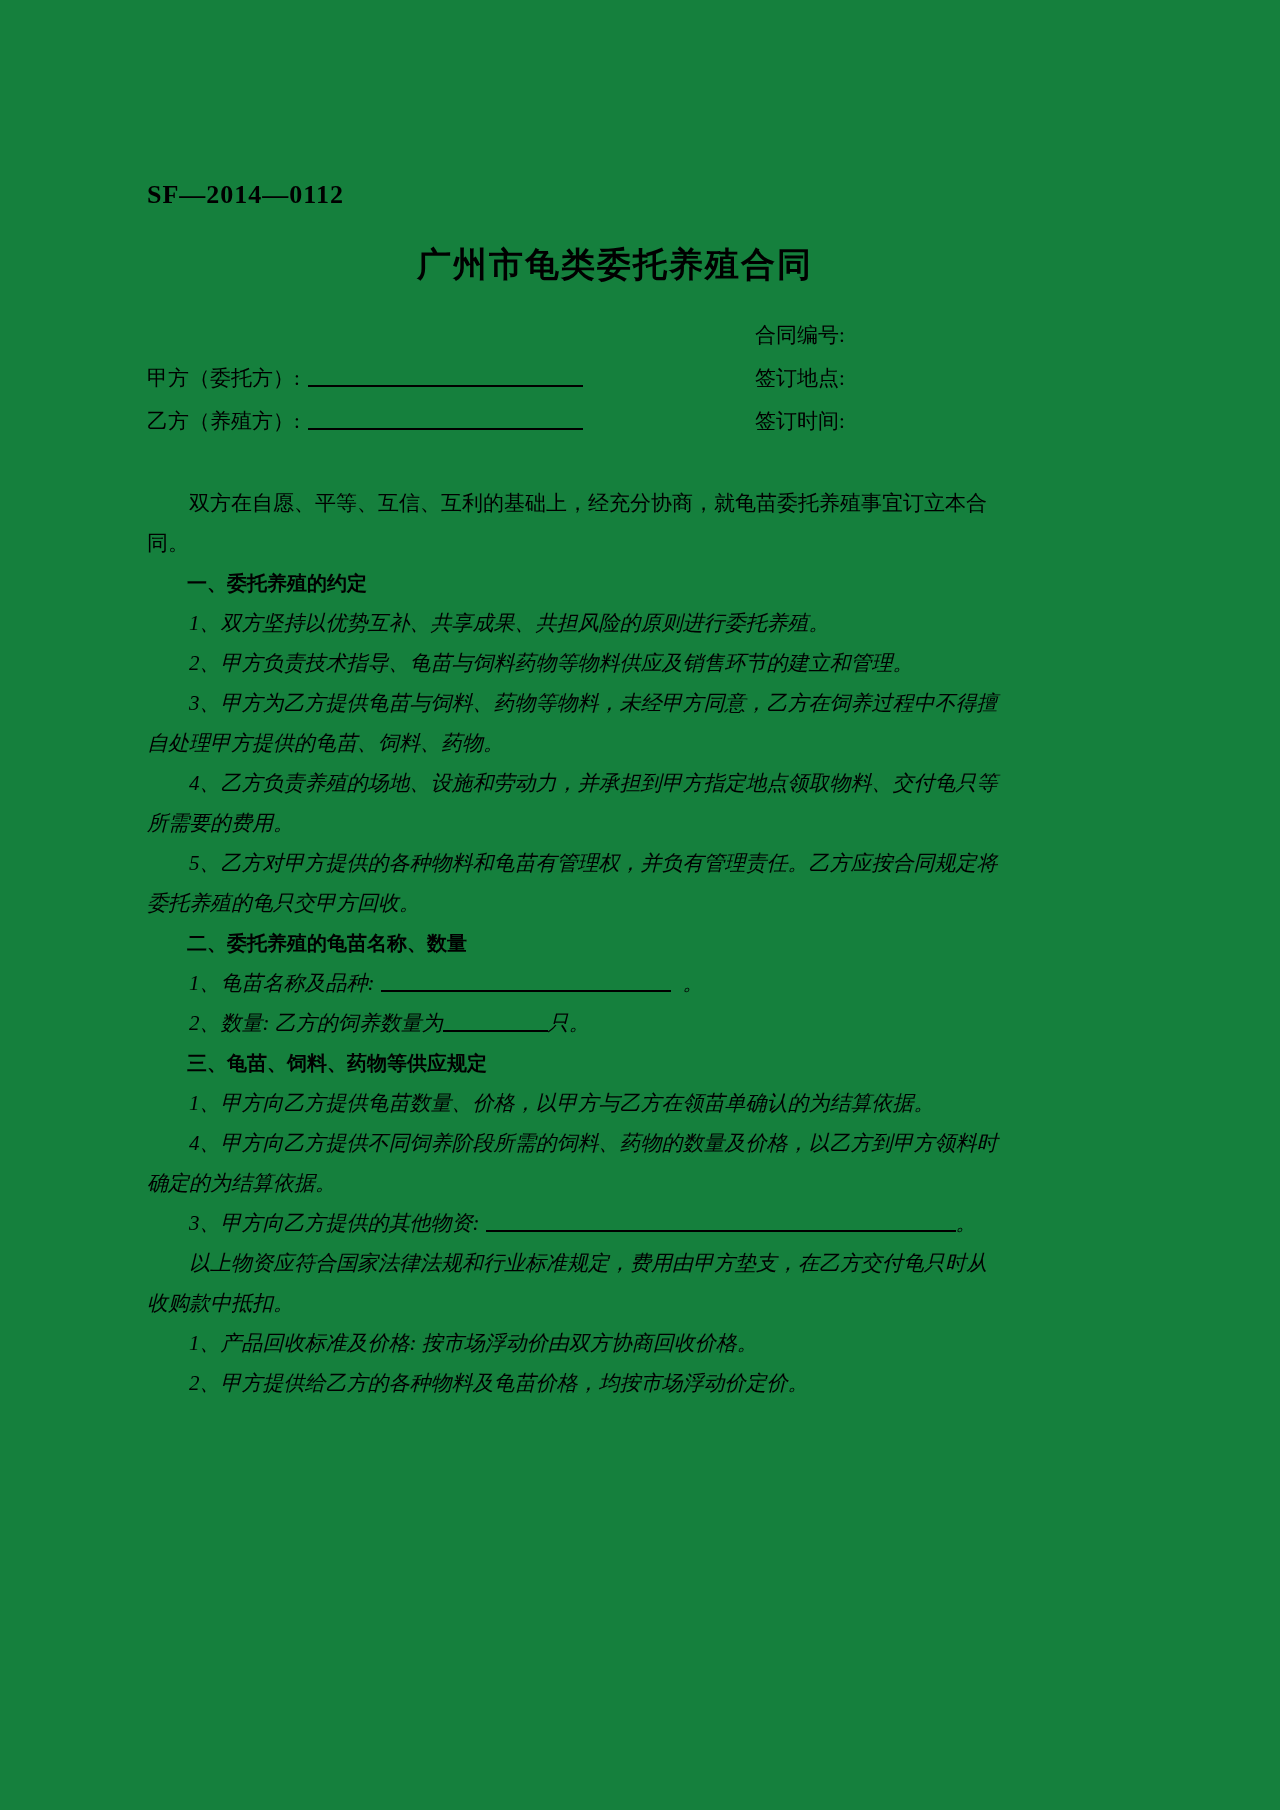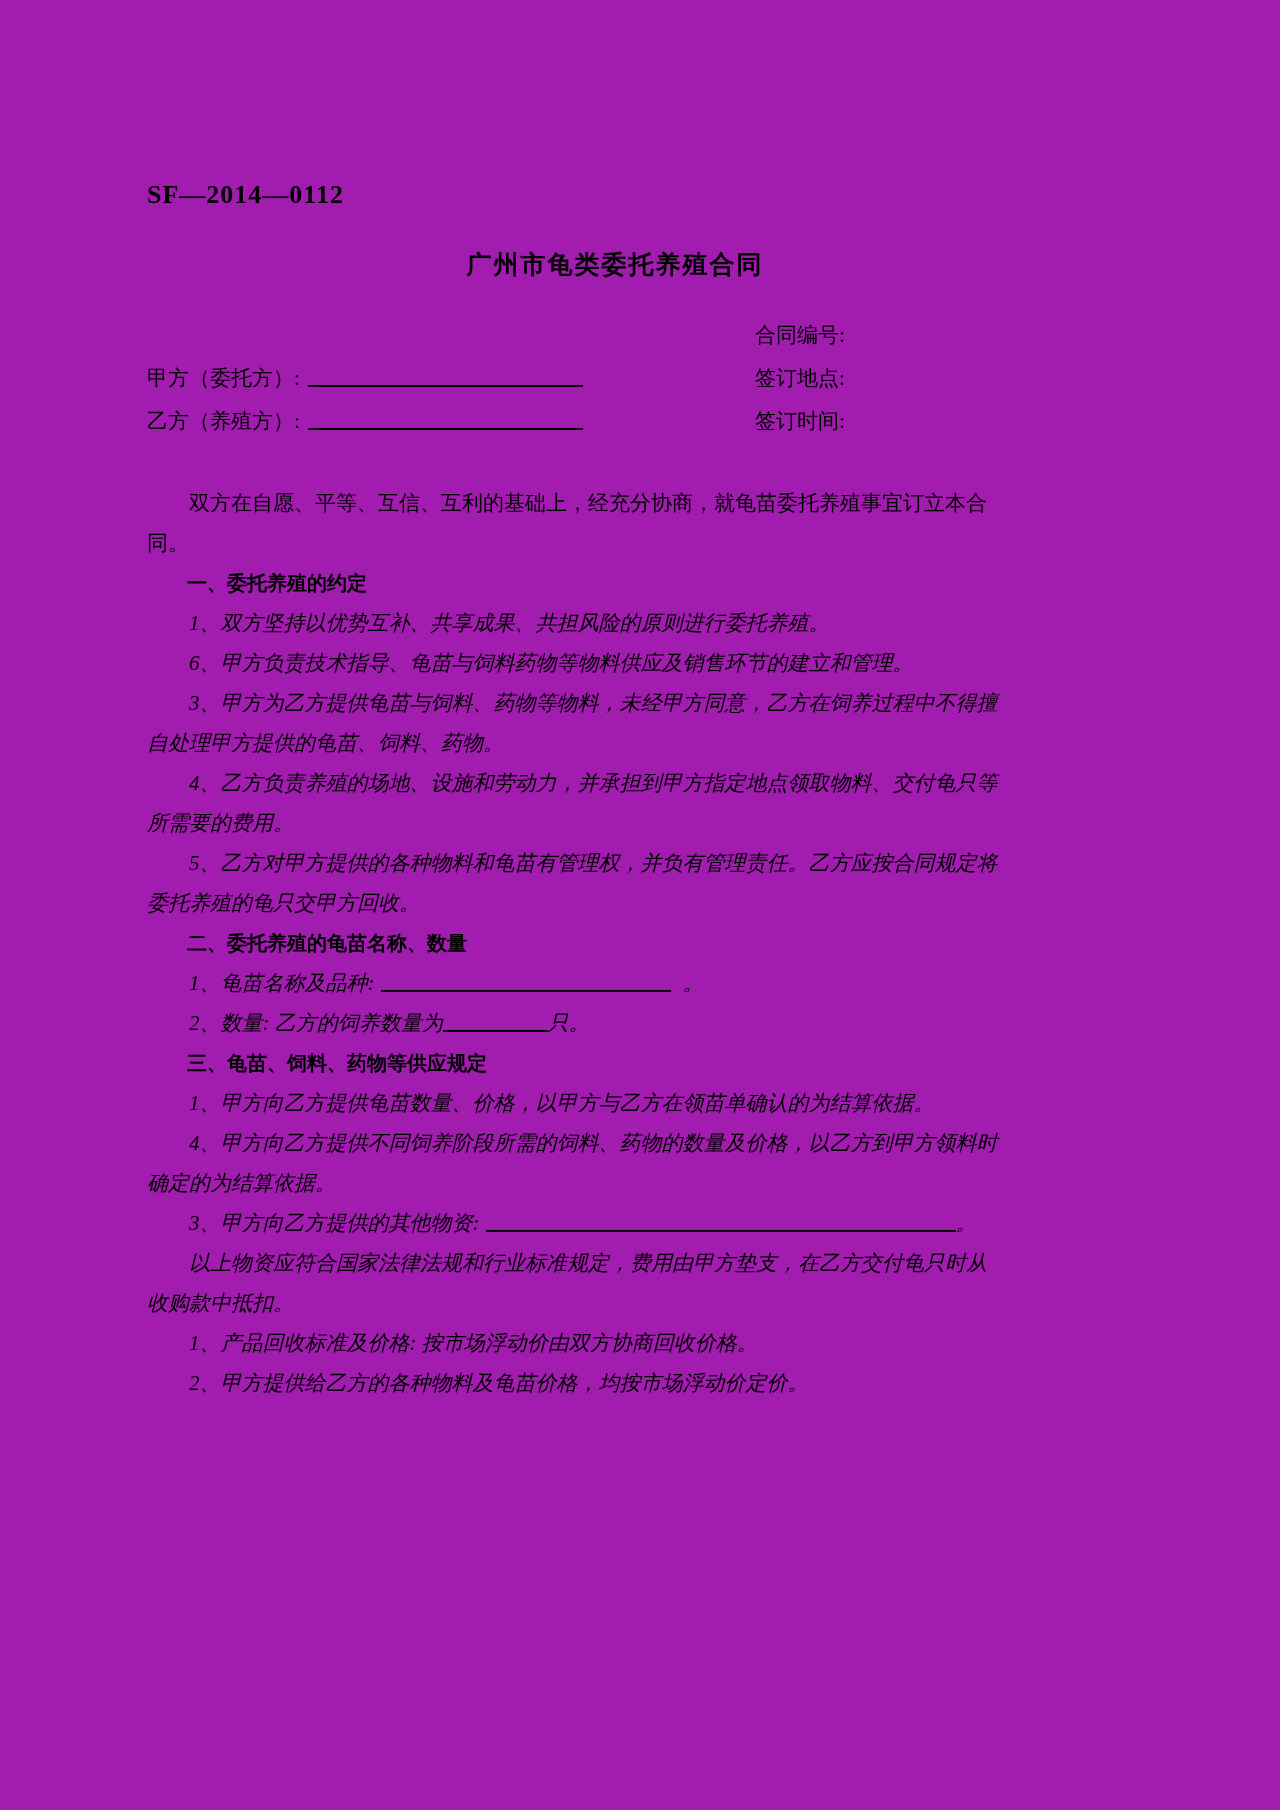--- a/index.html
+++ b/index.html
@@ -5,37 +5,37 @@
   html, body { margin: 0; padding: 0; }
   body {
     width: 1280px; height: 1810px;
     background: #ffffff;
     color: #000;
     font-family: "Liberation Serif", "DejaVu Serif", serif;
     font-size: 21px;
     line-height: 40px;
     position: relative;
   }
-  .page { position: absolute; inset: 0; background: #a21caf; overflow: hidden; padding-left: 34px; }
+  .page { position: absolute; inset: 0; background: #15803d; overflow: hidden; padding-left: 34px; }
   .content { position: absolute; left: 147px; top: 180px; width: 860px; }
 
   .doc-code {
     font-family: "Liberation Serif", "DejaVu Serif", serif;
     font-weight: bold;
     font-size: 26px;
     line-height: 30px;
     letter-spacing: 1px;
   }
   .title {
     margin-top: 28px;
     text-align: center;
     transform: translateX(38px);
     font-family: "Liberation Sans", "DejaVu Sans", sans-serif;
     font-weight: bold;
-    font-size: 25px;
+    font-size: 34px;
     line-height: 52px;
     letter-spacing: 2px;
   }
 
   .meta { margin-top: 24px; }
   .meta-row { display: flex; line-height: 43px; gap: 30px; }
   .meta-left { flex: 1 1 auto; }
   .meta-right { flex: 0 0 252px; }
 
   p { margin: 0; }
@@ -86,21 +86,21 @@
           <span>乙方（养殖方）:</span><span class="blank w275"></span>
         </div>
         <div class="meta-right">签订时间:</div>
       </div>
     </div>
 
     <p class="intro">双方在自愿、平等、互信、互利的基础上，经充分协商，就龟苗委托养殖事宜订立本合同。</p>
 
     <p class="sec-h">一、委托养殖的约定</p>
     <p class="item">1、双方坚持以优势互补、共享成果、共担风险的原则进行委托养殖。</p>
-    <p class="item">6、甲方负责技术指导、龟苗与饲料药物等物料供应及销售环节的建立和管理。</p>
+    <p class="item">2、甲方负责技术指导、龟苗与饲料药物等物料供应及销售环节的建立和管理。</p>
     <p class="item">3、甲方为乙方提供龟苗与饲料、药物等物料，未经甲方同意，乙方在饲养过程中不得擅自处理甲方提供的龟苗、饲料、药物。</p>
     <p class="item">4、乙方负责养殖的场地、设施和劳动力，并承担到甲方指定地点领取物料、交付龟只等所需要的费用。</p>
     <p class="item">5、乙方对甲方提供的各种物料和龟苗有管理权，并负有管理责任。乙方应按合同规定将委托养殖的龟只交甲方回收。</p>
 
     <p class="sec-h">二、委托养殖的龟苗名称、数量</p>
     <p class="item">
       <span>1、龟苗名称及品种:</span><span class="blank w290"></span><span>。</span>
     </p>
     <p class="item">
       <span>2、数量: 乙方的饲养数量为</span><span class="blank w105"></span><span>只。</span>

